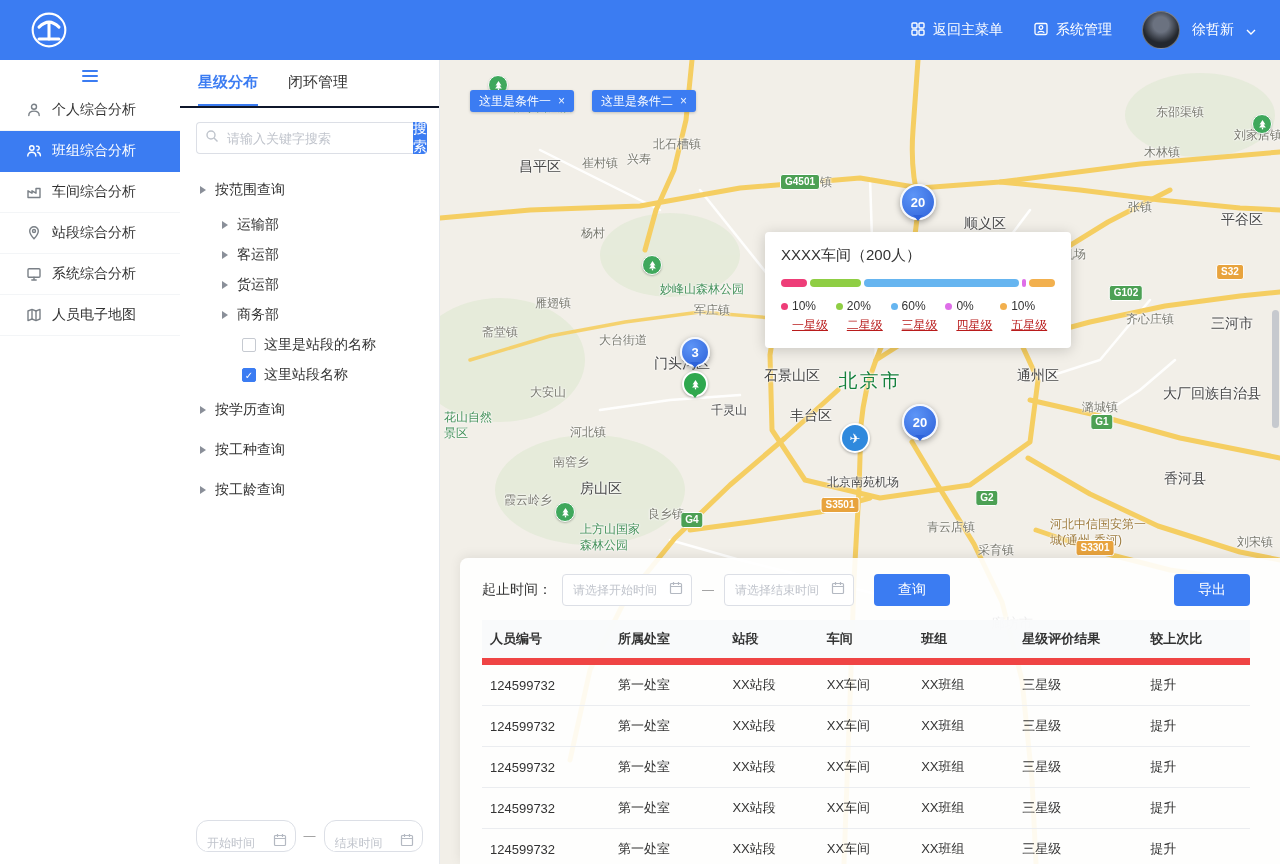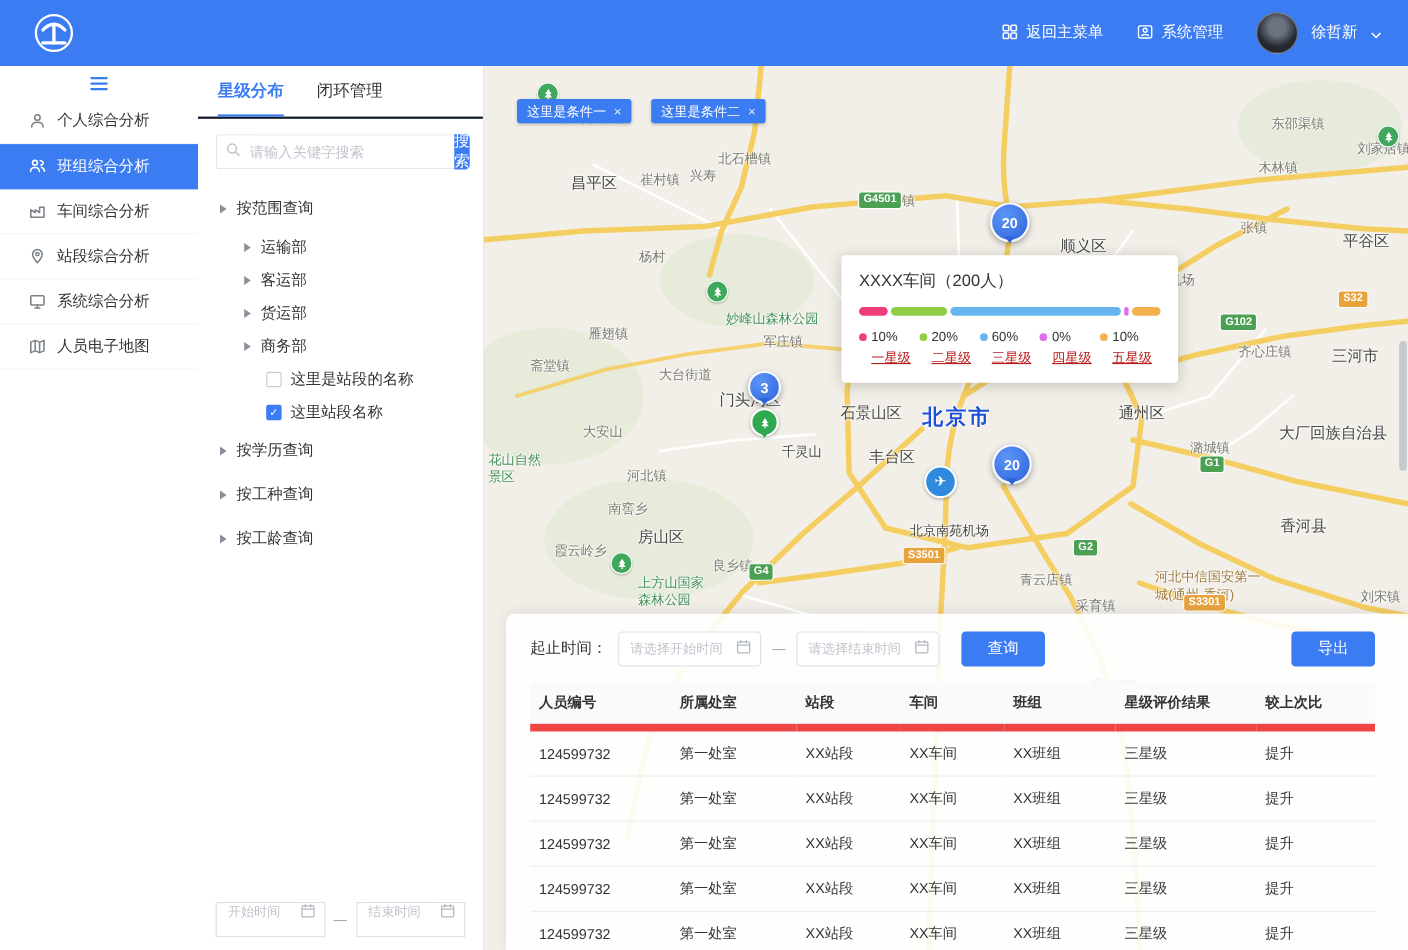--- a/index.html
+++ b/index.html
@@ -34,30 +34,30 @@
   .search-box input::placeholder{color:#c0c4cc;}
   .search-btn{width:58px;background:#3B7CF2;color:#fff;font-size:14px;display:flex;align-items:center;justify-content:center;border-radius:0 4px 4px 0;cursor:pointer;}
   .tree{padding:10px 20px 0;font-size:14px;color:#333;}
   .arrow{width:0;height:0;border-left:6px solid #8a8f99;border-top:4px solid transparent;border-bottom:4px solid transparent;flex:0 0 auto;}
   .tree-section{height:40px;display:flex;align-items:center;gap:9px;cursor:pointer;}
   .tree-node{height:30px;display:flex;align-items:center;gap:9px;padding-left:22px;cursor:pointer;}
   .tree-check{height:30px;display:flex;align-items:center;gap:8px;padding-left:42px;cursor:pointer;}
   .cb{width:14px;height:14px;border:1px solid #c6cad1;border-radius:2px;background:#fff;display:flex;align-items:center;justify-content:center;font-size:10px;color:#fff;box-sizing:border-box;}
   .cb.on{background:#3B7CF2;border-color:#3B7CF2;}
   .p-dates{position:absolute;left:16px;right:16px;bottom:12px;display:flex;align-items:center;gap:8px;}
-  .p-date{flex:1;height:30px;border:1px solid #dcdfe6;border-radius:0;display:flex;align-items:flex-start;padding:0 8px;gap:4px;background:#fff;}
+  .p-date{flex:1;height:30px;border:1px solid #dcdfe6;border-radius:12px;display:flex;align-items:flex-end;padding:0 8px;gap:4px;background:#fff;}
   .p-date input{border:none;outline:none;width:100%;font-size:12px;color:#333;min-width:0;font-family:inherit;}
   .p-date input::placeholder{color:#c0c4cc;}
   .dash{color:#999;font-size:12px;}
 
   
   .map{position:absolute;left:440px;top:60px;right:0;bottom:0;background:#F2EFE8;overflow:hidden;}
   .map svg.roads{position:absolute;left:0;top:0;z-index:1;}
   .map-lbl{position:absolute;transform:translate(-50%,-50%);white-space:nowrap;line-height:1.3;z-index:2;text-shadow:0 0 2px #fff,0 0 2px #fff,0 0 3px #fff;margin-top:23px;}
-  .lbl-city{font-size:19px;font-weight:bold;color:#1d4ed8;letter-spacing:2px;}
+  .lbl-city{font-size:19px;font-weight:normal;color:#15803d;letter-spacing:2px;}
   .lbl-district{font-size:14px;color:#474747;}
   .lbl-town{font-size:12px;color:#79796f;}
   .lbl-townD{font-size:12px;color:#474747;}
   .lbl-park{font-size:12px;color:#44915a;}
   .lbl-poi{font-size:12px;color:#9c7a3c;}
   .shield{position:absolute;transform:translate(-50%,-50%);z-index:2;font-size:10px;font-weight:bold;color:#fff;background:#4CA054;border:1px solid #fff;border-radius:3px;padding:1px 4px;line-height:1.2;}
   .shield.s{background:#E8A33D;}
   .park-ic{position:absolute;transform:translate(-50%,-50%);z-index:2;width:18px;height:18px;border-radius:50%;background:#3FA85C;border:1px solid #fff;box-shadow:0 1px 2px rgba(0,0,0,.25);display:flex;align-items:center;justify-content:center;}
   .cluster{position:absolute;transform:translate(-50%,-50%);z-index:3;border-radius:50%;background:radial-gradient(circle at 35% 30%, #5D95F7, #2E62D9);border:2px solid rgba(255,255,255,.95);box-shadow:0 2px 6px rgba(0,0,0,.35);color:#fff;font-size:13px;font-weight:bold;display:flex;align-items:center;justify-content:center;cursor:pointer;}
   .cluster::after{content:'';position:absolute;left:50%;bottom:-8px;transform:translateX(-50%);border:5px solid transparent;border-top:6px solid #2E62D9;}

